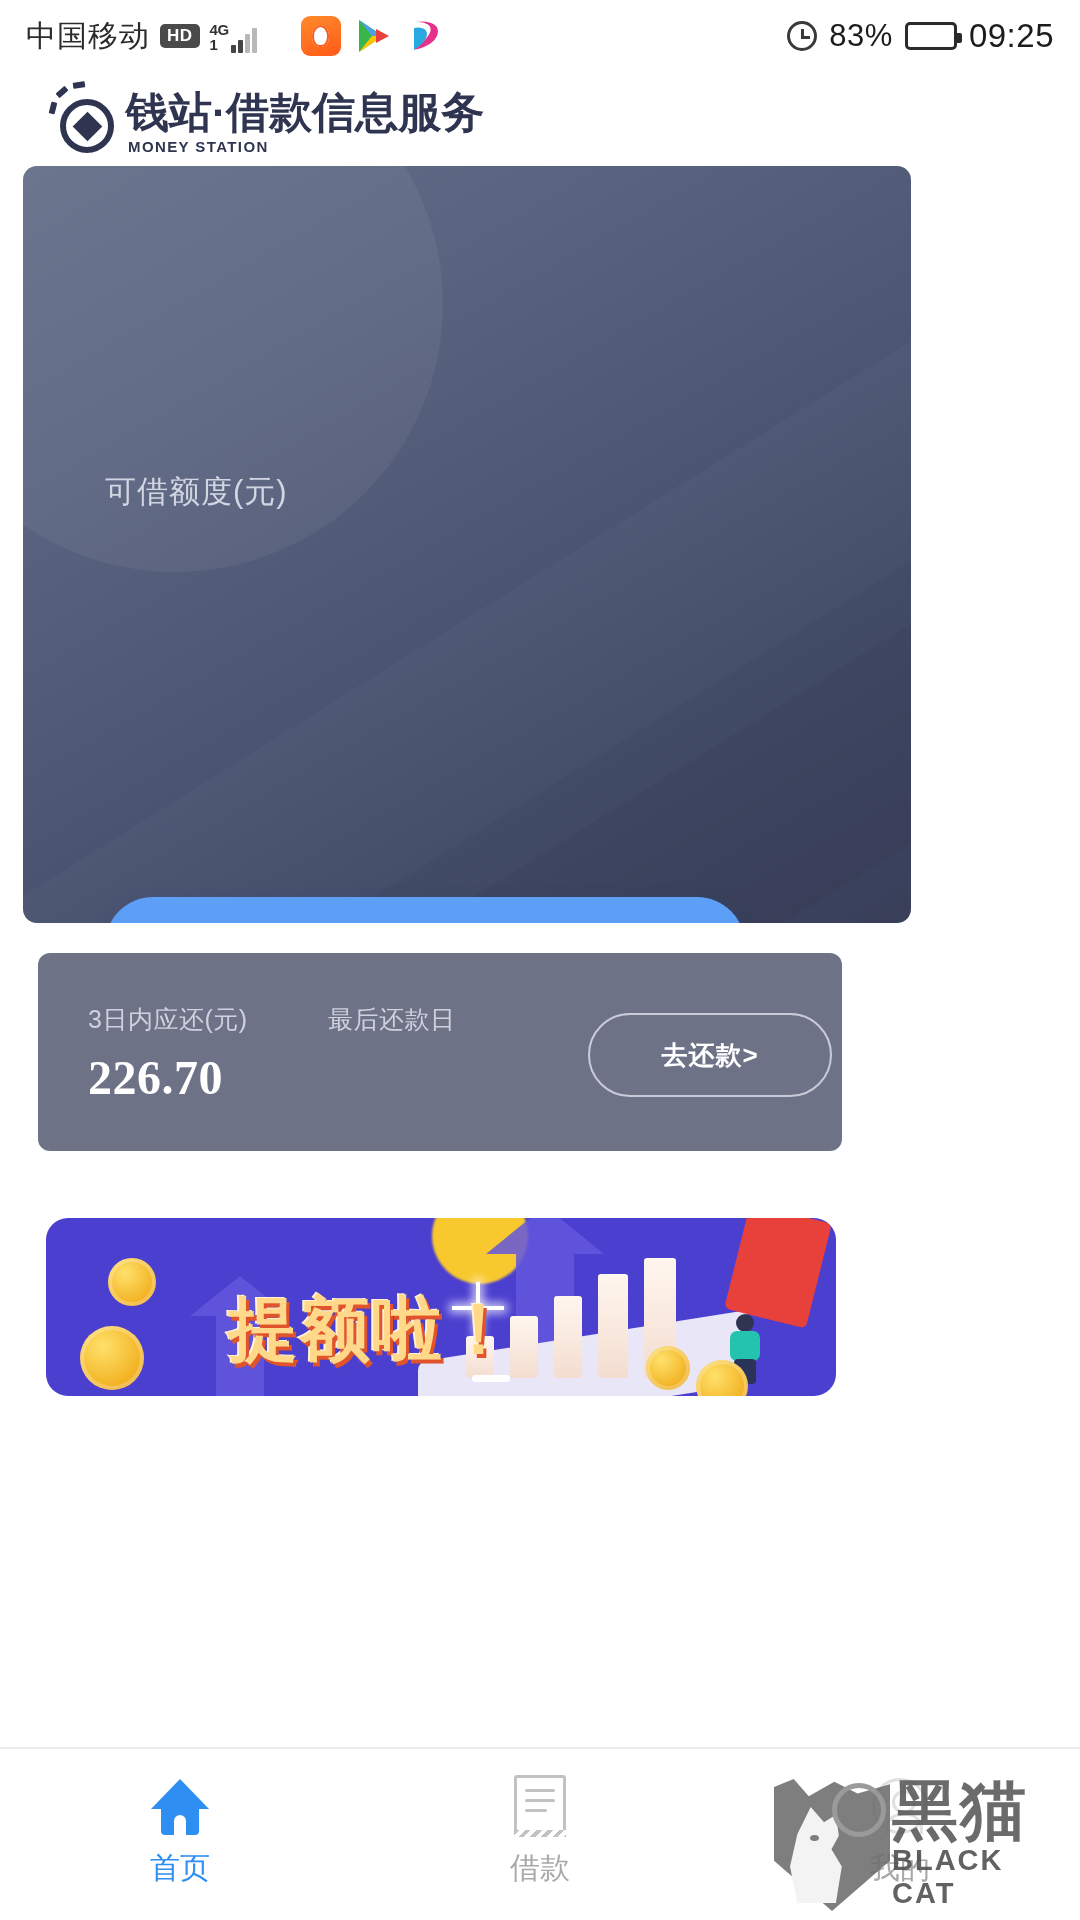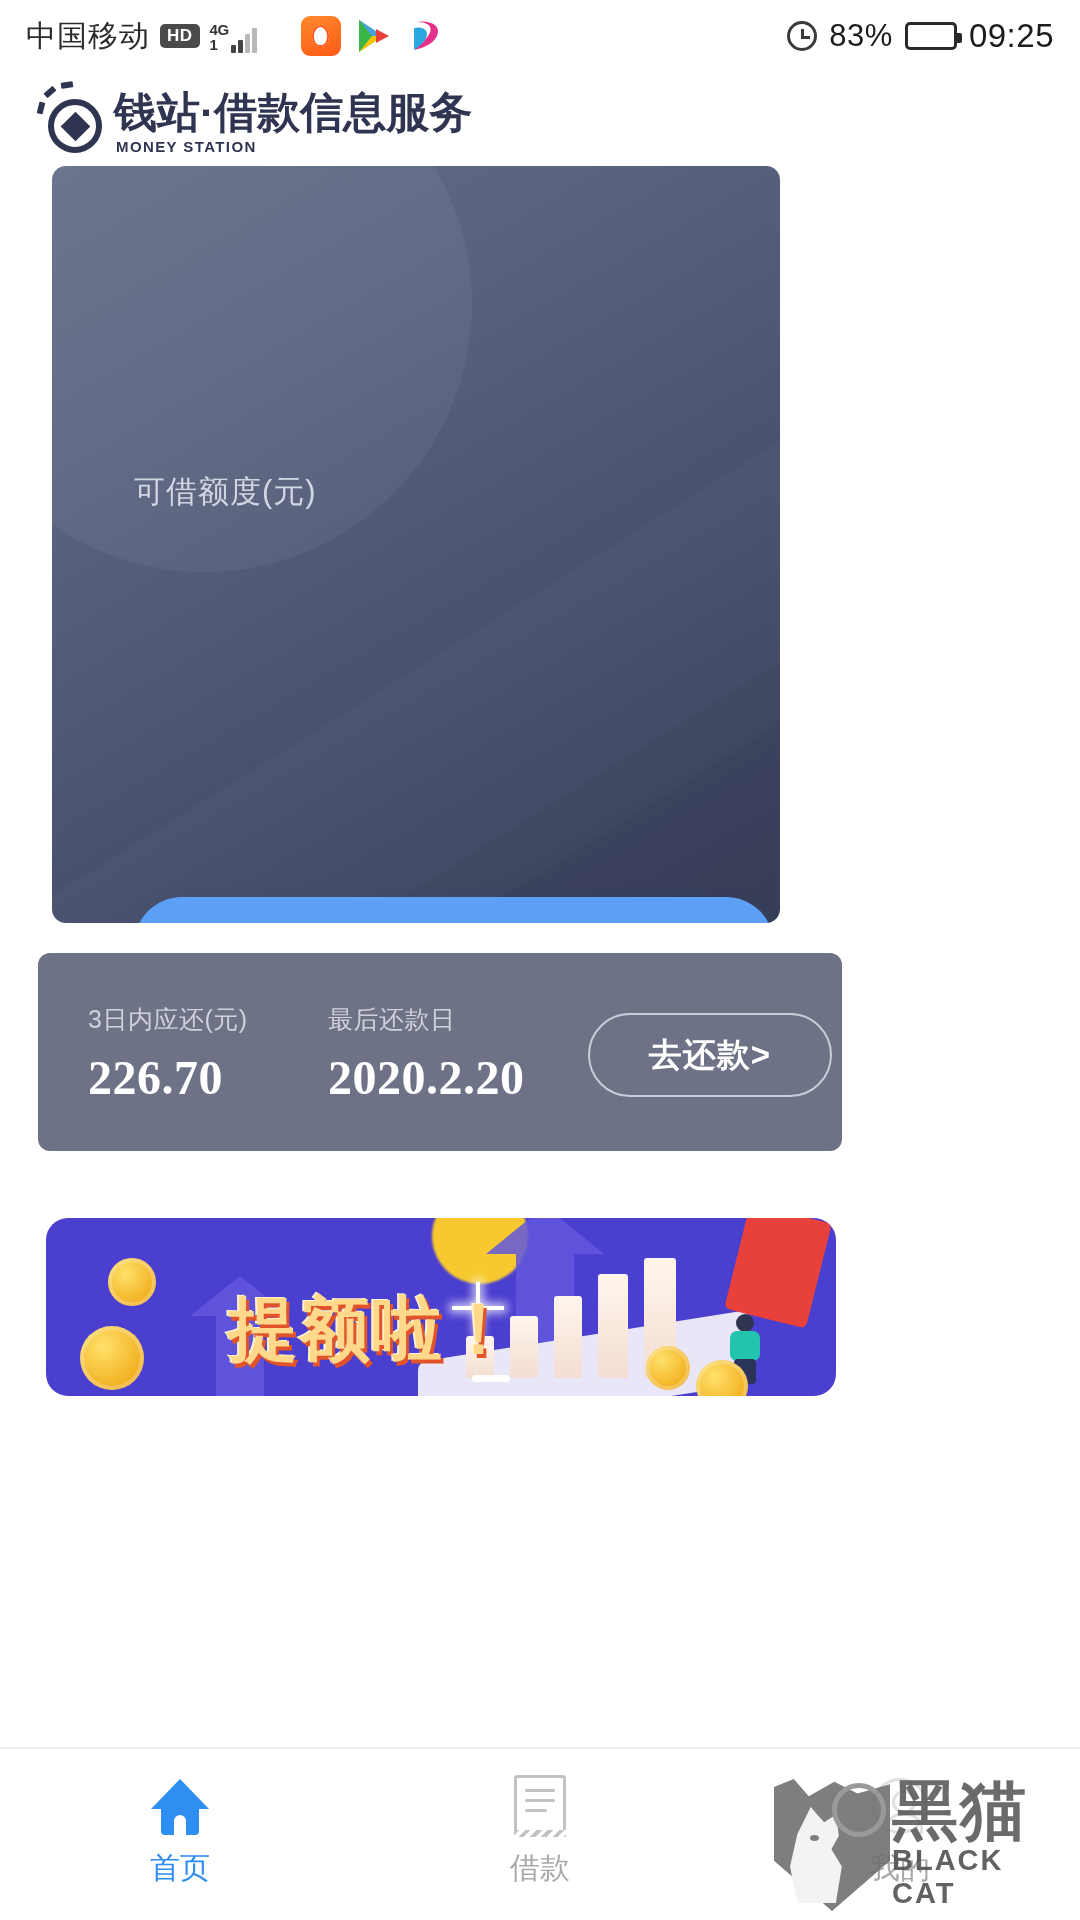--- a/index.html
+++ b/index.html
@@ -54,39 +54,39 @@
   .batpct{ font-size:31px; color:#1c1c1c; letter-spacing:0.5px; }
   .battery{ width:52px; height:28px; border:3px solid #2a2a2a; border-radius:5px;
     position:relative; padding:3px; }
   .battery .fill{ height:100%; background:#2a2a2a; border-radius:1px; }
   .battery::after{ content:""; position:absolute; right:-8px; top:8px; width:5px; height:10px;
     background:#2a2a2a; border-radius:0 2px 2px 0; }
   .clock{ font-size:33px; color:#1c1c1c; letter-spacing:0.5px; }
 
   
   .appbar{ position:absolute; top:72px; left:0; width:1080px; height:94px;
-    display:flex; align-items:center; padding-left:38px; }
+    display:flex; align-items:center; padding-left:50px; }
   .logo{ position:relative; width:72px; height:72px; flex:none; }
   .logo .ring{ position:absolute; left:10px; top:16px; width:54px; height:54px;
     border:6px solid #2f3550; border-radius:50%; }
   .logo .dia{ position:absolute; left:27px; top:33px; width:21px; height:21px;
     background:#2f3550; transform:rotate(45deg); }
   .logo .spark{ position:absolute; background:#2f3550; border-radius:1px; }
   .logo .s1{ left:6px;  top:6px;  width:12px; height:6px; transform:rotate(-42deg); }
   .logo .s2{ left:23px; top:-1px; width:12px; height:6px; transform:rotate(-8deg); }
   .logo .s3{ left:-3px; top:22px; width:12px; height:6px; transform:rotate(-76deg); }
   .brand-wrap{ display:flex; flex-direction:column; margin-left:4px; }
   .brand-row{ display:flex; align-items:baseline; }
   .brand{ font-size:43px; font-weight:bold; color:#2f3550; letter-spacing:0px; }
   .brand-sub{ font-size:15px; color:#2f3550; letter-spacing:1.4px;
     margin-top:-4px; margin-left:2px; font-weight:bold; }
 
   
   .credit-card{
-    position:absolute; left:52px; top:166px; width:728px; height:757px;
+    position:absolute; left:23px; top:166px; width:888px; height:757px;
     border-radius:14px; overflow:hidden;
     background:linear-gradient(150deg,#636d88 0%,#5a6480 26%,#4d5673 52%,#414a66 74%,#393f59 100%);
   }
   .cc-circle{
     position:absolute; left:-116px; top:-130px; width:536px; height:536px;
     border-radius:50%; background:rgba(255,255,255,0.055);
   }
   .cc-stripe{ position:absolute; width:1400px; height:240px;
     background:rgba(255,255,255,0.022); transform:rotate(-32deg);
     left:-250px; }
@@ -116,21 +116,21 @@
   .rc-a{ left:50px; top:50px; }
   .rc-b{ left:290px; top:50px; }
   .rc-label{ font-size:25px; color:#cfd2dd; letter-spacing:0.5px; }
   .rc-value{ margin-top:14px; font-size:48px; font-weight:bold; color:#ffffff;
     font-family:"Liberation Serif","DejaVu Serif",serif; letter-spacing:0.5px; }
   .rc-btn{
     position:absolute; left:550px; top:60px; width:244px; height:84px;
     border:2px solid #c9ccd8; border-radius:42px;
     display:flex; align-items:center; justify-content:center;
   }
-  .rc-btn span{ font-size:33px; font-weight:bold; color:#ffffff; letter-spacing:1px; }
+  .rc-btn span{ font-size:26px; font-weight:bold; color:#ffffff; letter-spacing:1px; }
 
   
   .promo{
     position:absolute; left:46px; top:1218px; width:790px; height:178px;
     border-radius:22px; overflow:hidden; background:#4b3fd0;
   }
   .pm-arrow{ position:absolute; background:#6357dd; opacity:.85; }
   .pm-ar1{ left:470px; top:20px; width:58px; height:150px; }
   .pm-ar1::before{ content:""; position:absolute; left:-30px; top:-32px;
     border-left:59px solid transparent; border-right:59px solid transparent;
@@ -304,21 +304,20 @@
   </div>
 </div>
 
 <div class="repay-card">
   <div class="repay-col rc-a">
     <div class="rc-label">3日内应还(元)</div>
     <div class="rc-value">226.70</div>
   </div>
   <div class="repay-col rc-b">
     <div class="rc-label">最后还款日</div>
-    <div class="rc-value">2020.2.20</div>
   </div>
   <div class="rc-btn">
     <span>去还款&gt;</span>
   </div>
 </div>
 
 <div class="promo">
   <span class="pm-moon"></span>
   <span class="pm-arrow pm-ar1"></span>
   <span class="pm-arrow pm-ar2"></span>

